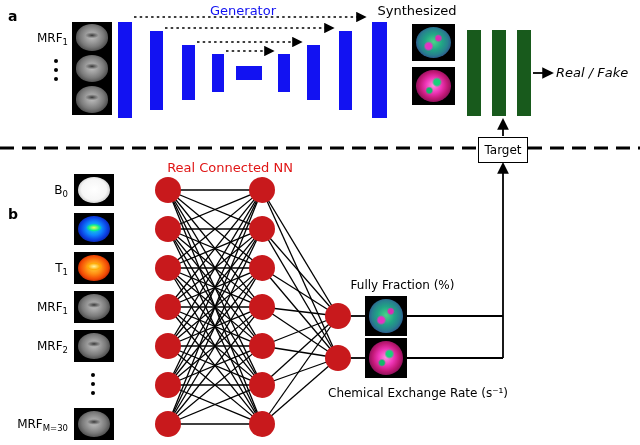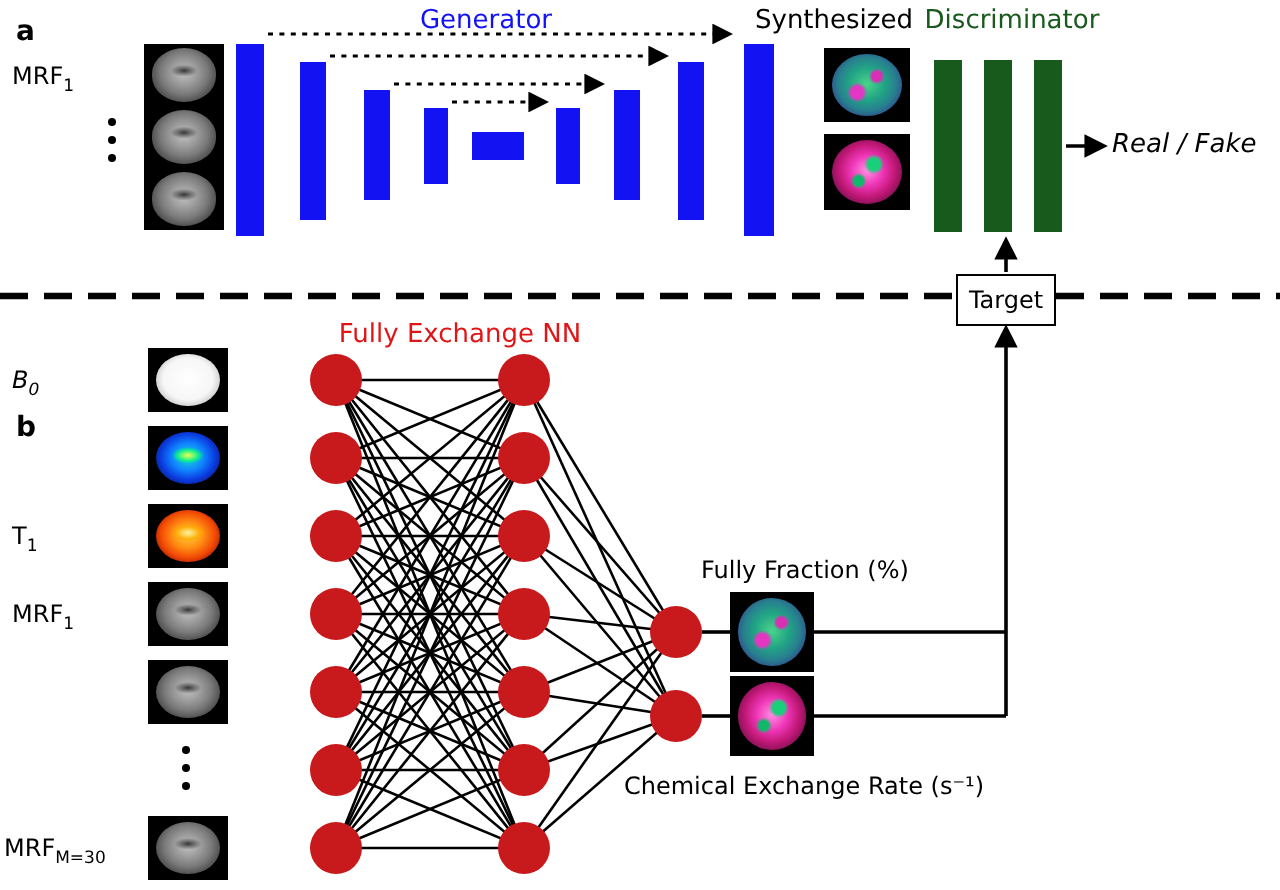--- a/index.html
+++ b/index.html
@@ -6,21 +6,21 @@
     --blue:#1212f2; --green:#185a1c; --red:#e01616; --node:#c8191c; --line:#000;
   }
   html,body{margin:0;padding:0;background:#fff;}
   .stage{position:relative;width:640px;height:445px;background:#fff;overflow:hidden;
          font-family:"DejaVu Sans","Liberation Sans",sans-serif;color:#000;}
   .overlay{position:absolute;left:0;top:0;width:640px;height:445px;z-index:1;}
   .gbar{fill:var(--blue);}
   .dbar{fill:var(--green);}
   .lbl{position:absolute;z-index:2;font-size:12px;line-height:16px;white-space:nowrap;}
   .lbl sub{font-size:8.5px;}
-  .ra{}
+  .ra{text-align:right;}
   .ctr{text-align:center;}
   .title{position:absolute;z-index:2;font-size:13px;line-height:16px;white-space:nowrap;}
   .panel-letter{position:absolute;z-index:2;font-size:14px;font-weight:bold;}
   .gen-title{color:var(--blue);}
   .disc-title{color:var(--green);}
   .red-title{color:var(--red);}
   .mri{position:absolute;z-index:2;background:#000;}
   .mri .b{position:absolute;left:9%;top:8%;right:9%;bottom:8%;border-radius:50%;}
   .gray .b{background:radial-gradient(ellipse 30% 16% at 50% 42%,rgba(30,30,30,.85) 0%,transparent 70%),
     radial-gradient(ellipse at 50% 46%,#c2c2c2 0%,#9a9a9a 30%,#7a7a7a 52%,#4c4c4c 74%,#141414 92%,#000 100%);}
@@ -174,21 +174,20 @@
         <circle cx="338" cy="316" r="13" fill="#c8191c"></circle>
         <circle cx="338" cy="358" r="13" fill="#c8191c"></circle>
       </g>
   </svg>
 
   <div class="panel-letter" style="left:8px;top:8px;">a</div>
   <div class="panel-letter" style="left:8px;top:206px;">b</div>
 
   <div class="title ctr" style="left:367px;top:3px;width:100px;">Synthesized</div>
   <div class="title gen-title ctr" style="left:193px;top:3px;width:100px;">Generator</div>
-  <div class="title disc-title ctr" style="left:456px;top:3px;width:100px;">Discriminator</div>
   <div class="rf">Real / Fake</div>
   <div class="target-box">
     <span>Target</span>
   </div>
 
   <div class="lbl ra" style="left:6px;top:30px;width:62px;">
     <span>MRF</span><sub>1</sub>
   </div>
   <div class="dots" style="left:51px;top:54px;width:10px;">
       <i></i>
@@ -205,31 +204,34 @@
       <div class="b"></div>
     </div>
 
   <div class="mri vfi" style="left:412px;top:24px;width:43px;height:37px;">
       <div class="b"></div>
     </div>
   <div class="mri ceri" style="left:412px;top:67px;width:43px;height:38px;">
       <div class="b"></div>
     </div>
 
-  <div class="title red-title ctr" style="left:150px;top:160px;width:160px;">Fully Exchange NN</div>
-
-  <div class="lbl ra" style="left:6px;top:182px;width:62px;font-style:italic;">
+  <div class="title red-title ctr" style="left:150px;top:160px;width:160px;">Real Connected NN</div>
+
+  <div class="lbl ra" style="left:6px;top:182px;width:62px;">
     <span>B</span><sub>0</sub>
   </div>
   <div class="lbl ra" style="left:6px;top:260px;width:62px;">
     <span>T</span><sub>1</sub>
   </div>
   <div class="lbl ra" style="left:6px;top:299px;width:62px;">
     <span>MRF</span><sub>1</sub>
   </div>
+  <div class="lbl ra" style="left:6px;top:338px;width:62px;">
+    <span>MRF</span><sub>2</sub>
+  </div>
   <div class="dots" style="left:88px;top:368px;width:10px;">
       <i></i>
       <i></i>
       <i></i>
     </div>
   <div class="lbl ra" style="left:2px;top:416px;width:66px;">
     <span>MRF</span><sub>M=30</sub>
   </div>
 
   <div class="mri b0i" style="left:74px;top:174px;width:40px;height:32px;">
@@ -251,15 +253,15 @@
       <div class="b"></div>
     </div>
 
   <div class="lbl ctr" style="left:330px;top:277px;width:145px;">Fully Fraction (%)</div>
   <div class="mri vfi" style="left:365px;top:296px;width:42px;height:40px;">
       <div class="b"></div>
     </div>
   <div class="mri ceri" style="left:365px;top:338px;width:42px;height:40px;">
       <div class="b"></div>
     </div>
-  <div class="lbl ctr" style="left:312px;top:385px;width:180px;text-align:right;">Chemical Exchange Rate (s⁻¹)</div>
+  <div class="lbl ctr" style="left:328px;top:385px;width:180px;text-align:right;">Chemical Exchange Rate (s⁻¹)</div>
 
 </div>
 
 </body></html>

